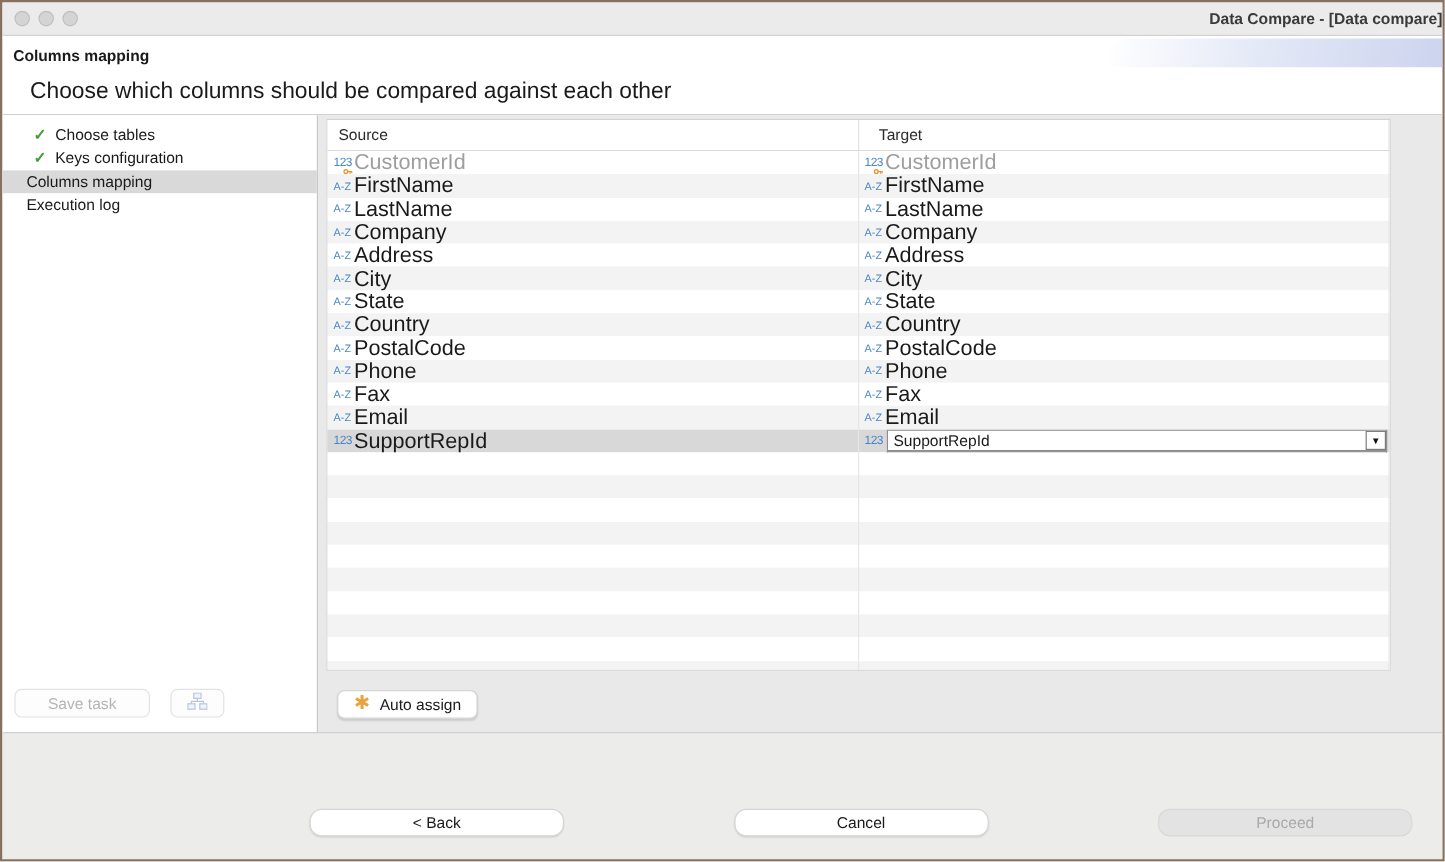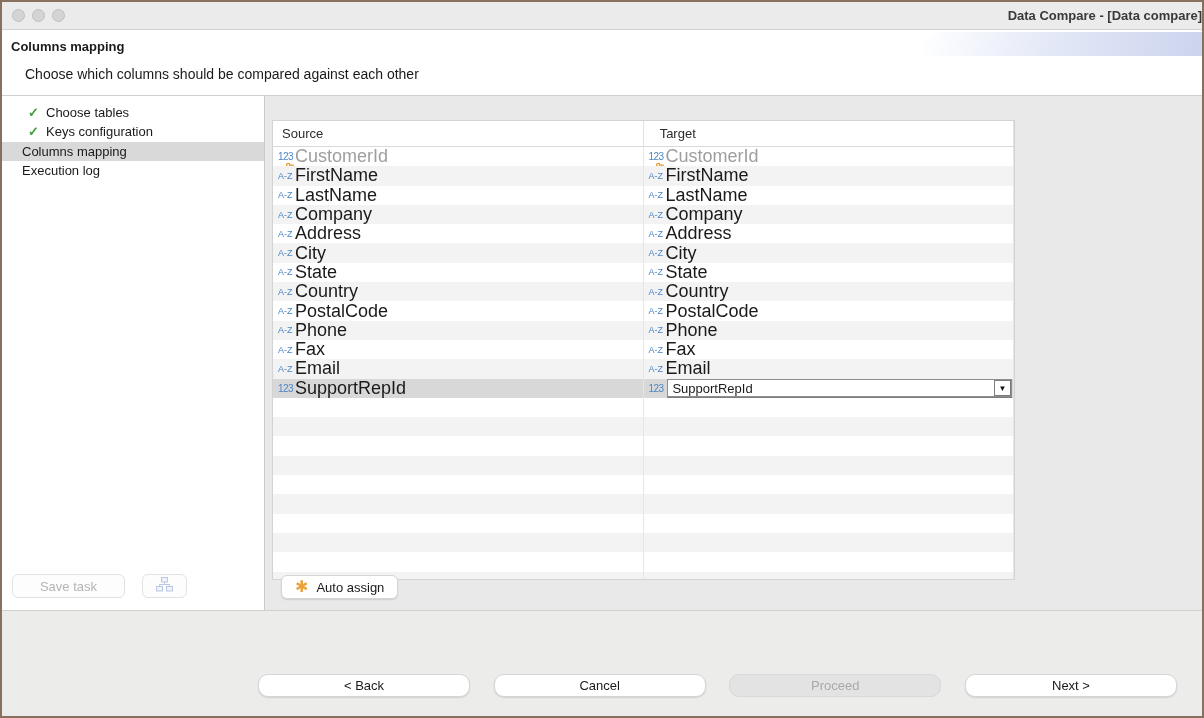--- a/index.html
+++ b/index.html
@@ -19,21 +19,21 @@
     height:28px; background:#ebebeb; border-bottom:1px solid #d2d2d2;
     position:relative; display:flex; align-items:center; justify-content:flex-end;
     flex:0 0 28px;
   }
   .traffic { position:absolute; left:10px; top:0; height:100%; display:flex; align-items:center; gap:7px; }
   .tl-btn { width:13px; height:13px; border-radius:50%; background:#d4d4d4; border:1px solid #bfbfbf; }
   .win-title { font-weight:bold; color:#3a3a3a; font-size:13px; }
   
   .banner { height:66px; flex:0 0 66px; background:#fff; border-bottom:1px solid #d0d0d0; position:relative; }
   .banner-title { position:absolute; left:9px; top:9px; font-weight:bold; font-size:13px; }
-  .banner-sub { position:absolute; left:23px; top:36px; font-size:14px; }
+  .banner-sub { position:absolute; left:23px; top:36px; font-size:19px; }
   .swoosh {
     position:absolute; right:0; top:2px; width:280px; height:24px;
     background:linear-gradient(100deg, rgba(222,228,246,0) 0%, #e4e9f7 45%, #ccd4ee 100%);
     border-radius:120px 0 0 120px / 120px 0 0 24px;
   }
   
   .content { flex:1 1 auto; display:flex; min-height:0; }
   .sidebar { width:263px; background:#fff; border-right:1px solid #c9c9c9; position:relative; padding-top:7px; }
   .side-item { height:19.3px; display:flex; align-items:center; padding-left:20px; cursor:default; }
   .side-item.checked { padding-left:26px; }
@@ -44,21 +44,21 @@
     background:#fff; border:1px solid #d6d6d6; border-radius:6px;
     box-shadow:0 1px 1.5px rgba(0,0,0,0.12);
     font-size:13px; color:#1a1a1a; cursor:default;
   }
   .btn.disabled { color:#b5b5b5; box-shadow:none; border-color:#e2e2e2; background:#fdfdfd; }
   .save-task { position:absolute; left:10px; bottom:12px; width:113px; height:24px; }
   .task-icon-btn { position:absolute; left:140px; bottom:12px; width:45px; height:24px; }
   .main { flex:1 1 auto; background:#e9e9e9; position:relative; }
   
   .mtable {
-    position:absolute; left:7px; top:24px; width:743px;
+    position:absolute; left:7px; top:3px; width:887px;
     background:#fff; border:1px solid #d3d3d3;
   }
   .thead { height:26px; display:flex; border-bottom:1px solid #dadada; background:#fff; }
   .hcell { display:flex; align-items:center; font-size:13px; color:#2b2b2b; }
   .hcell.source { width:454px; padding-left:9px; }
   .hcell.target { width:453px; padding-left:16px; border-left:1px solid #e2e2e2; }
   .hcell.gutter { flex:1; border-left:1px solid #e2e2e2; }
   .tbody { position:relative; }
   .trow { height:19.3px; display:flex; background:#fff; }
   .trow:nth-child(even) { background:#f3f3f3; }
@@ -377,17 +377,16 @@
       </div>
     </div>
 
   </div>
 
   <div class="footer">
     <div class="footer-btns">
       <div class="btn">&lt; Back</div>
       <div class="btn">Cancel</div>
       <div class="btn proceed-disabled">Proceed</div>
-      <div class="btn">Next &gt;</div>
     </div>
   </div>
 
 </div>
 
 </body></html>

